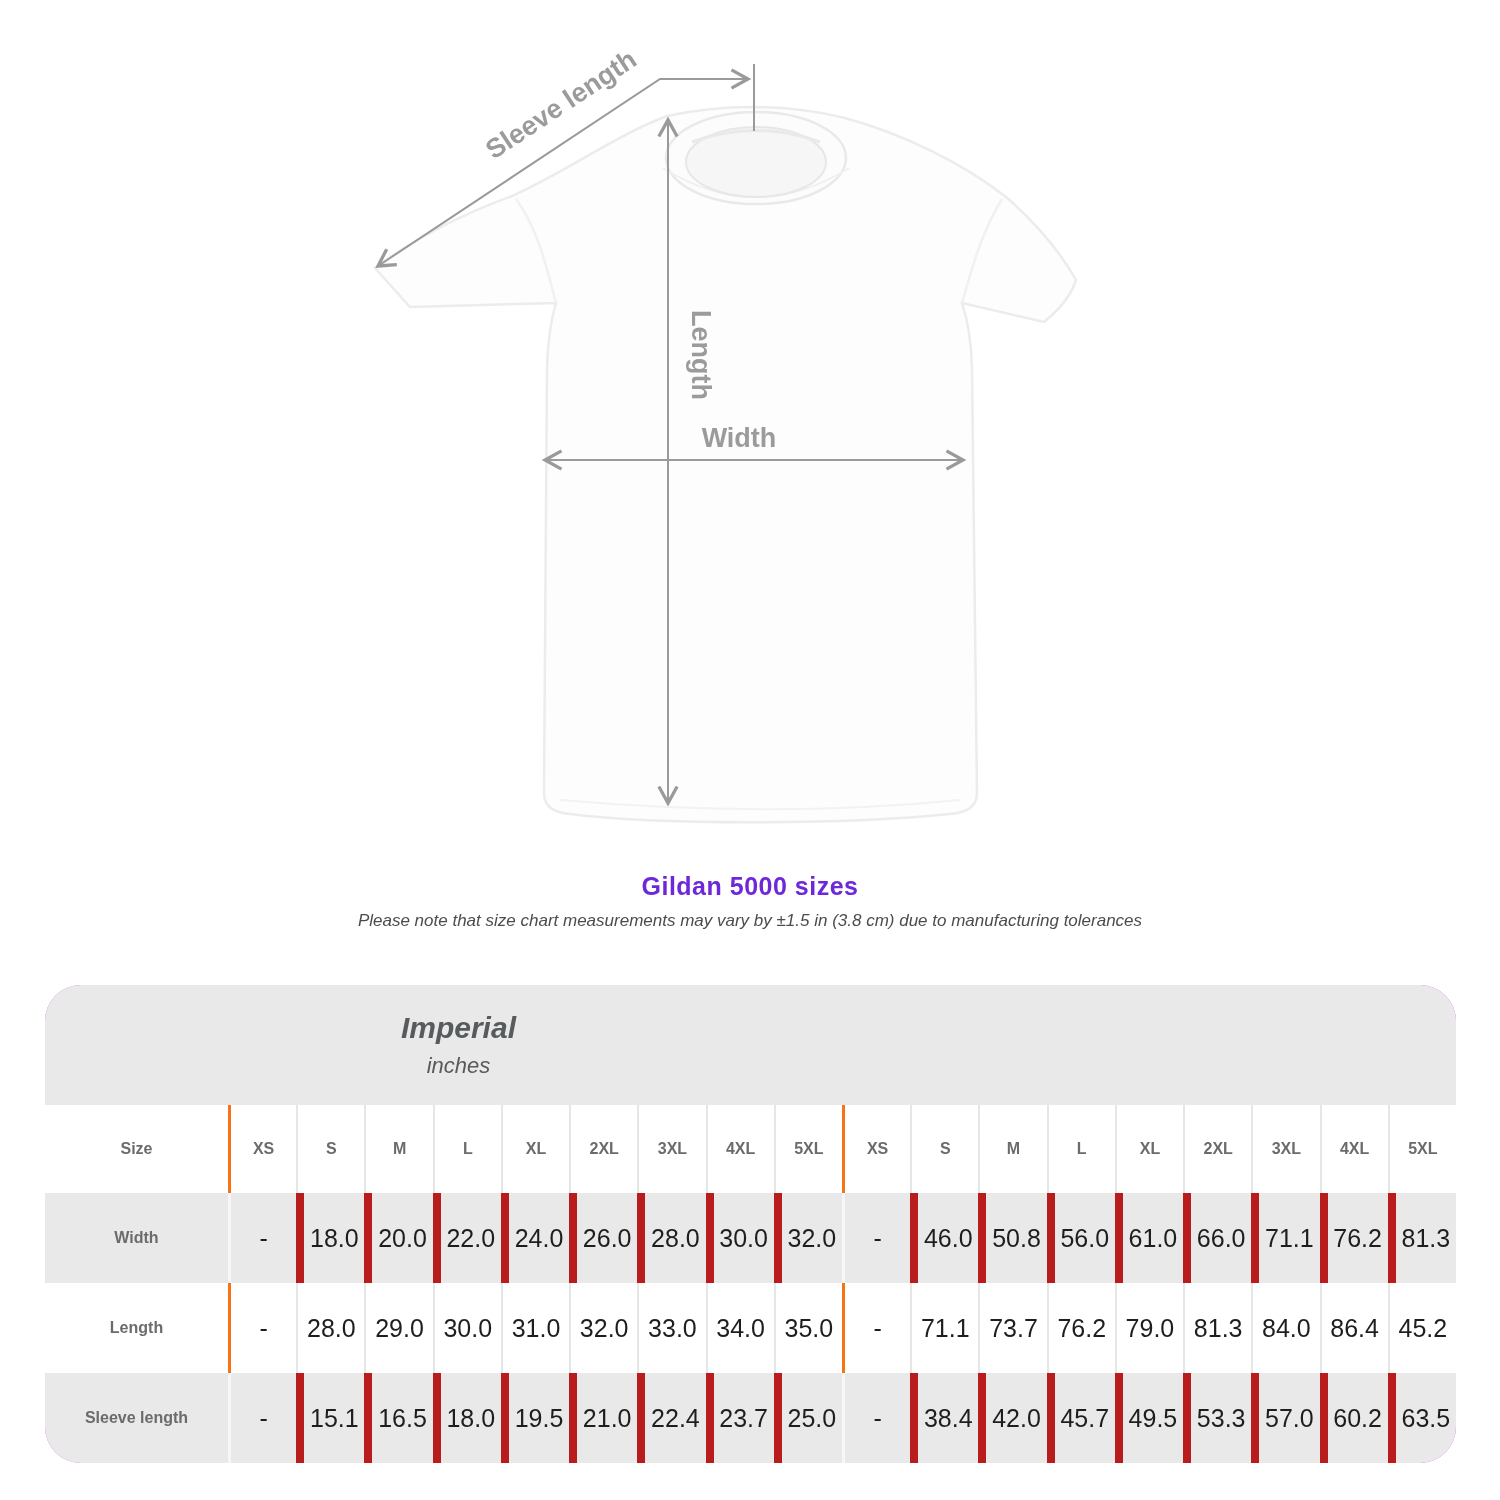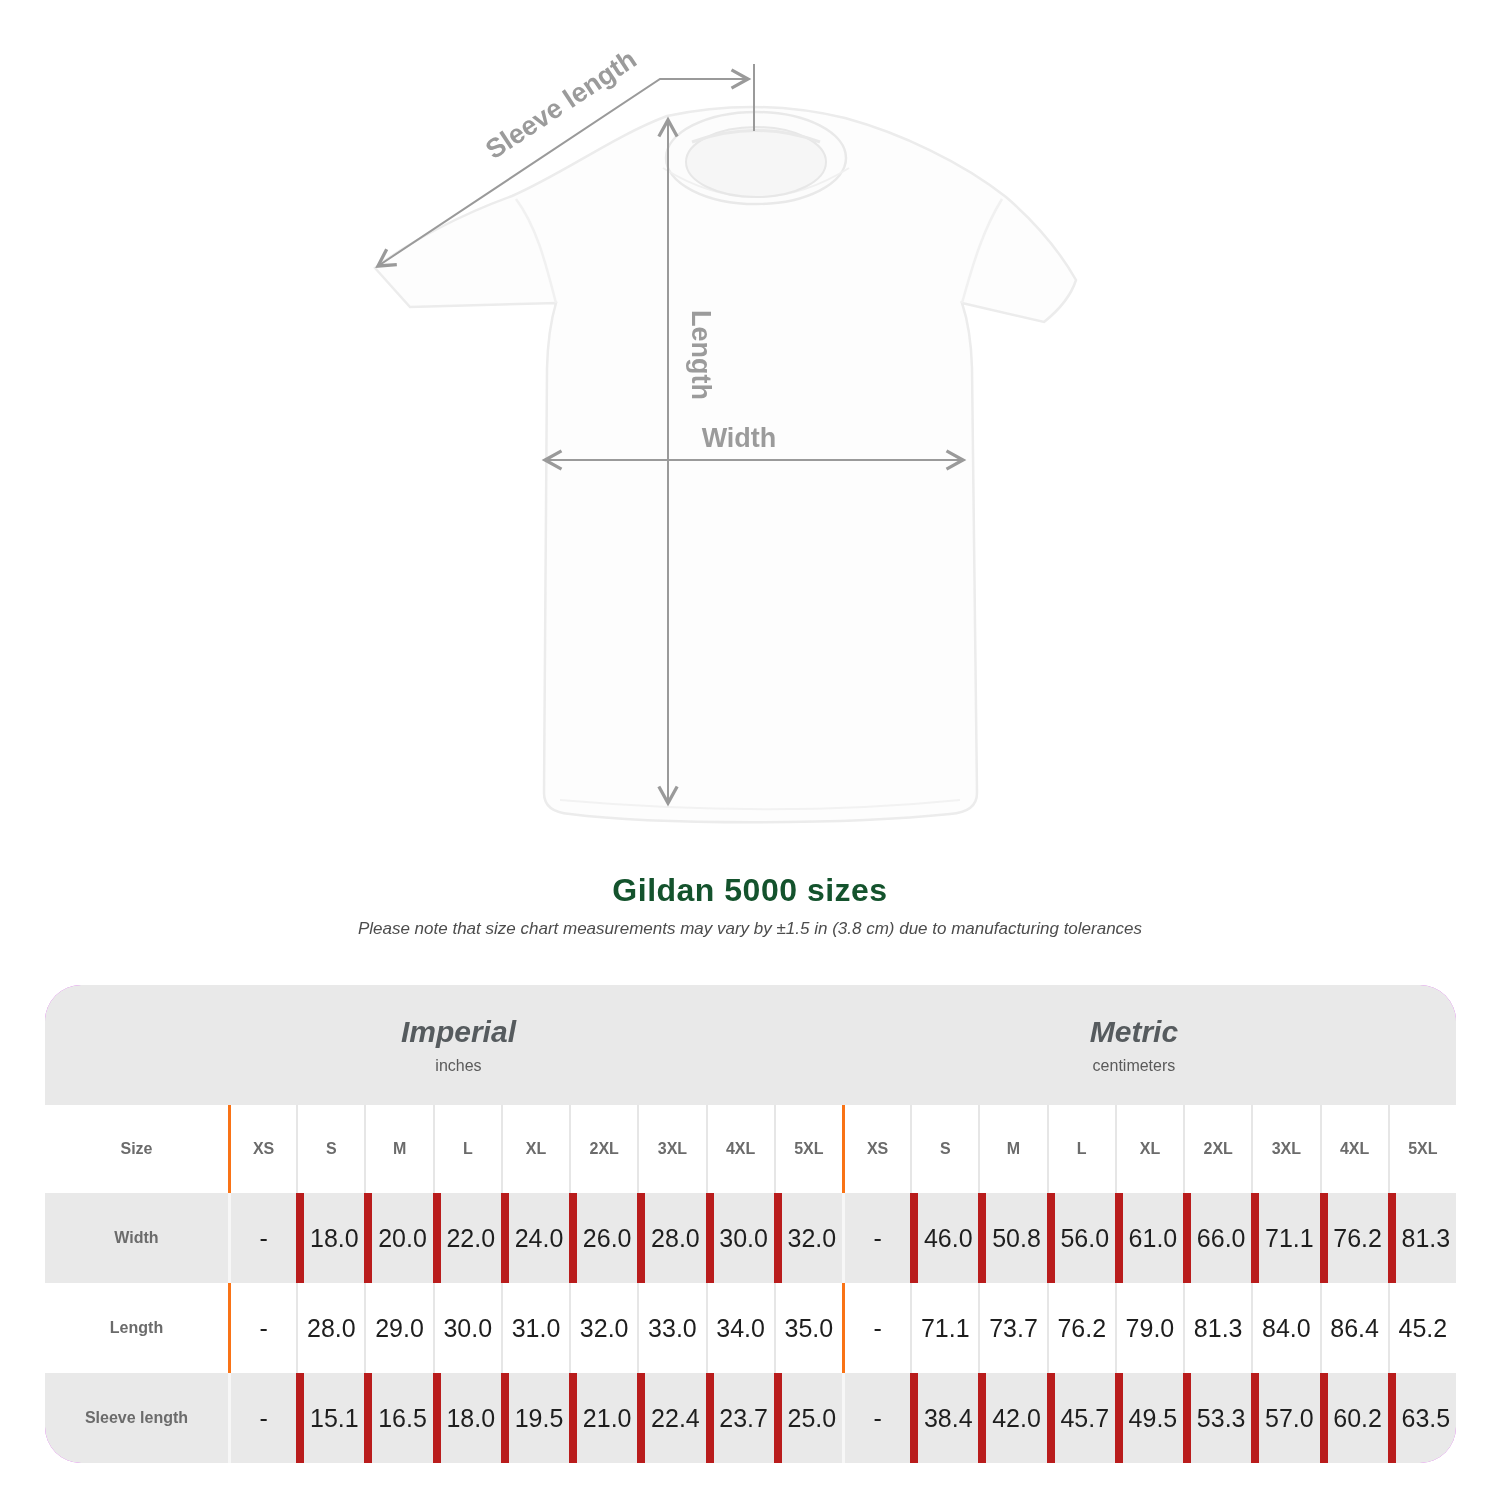--- a/index.html
+++ b/index.html
@@ -10,39 +10,39 @@
   }
   
   .diagram-svg{position:absolute;left:0;top:0;}
   .measure-label{
     font-family:"Liberation Sans", sans-serif;
     font-size:27px;font-weight:bold;fill:#9b9b9b;
   }
   
   .title-block{position:absolute;left:0;top:872px;width:1500px;text-align:center;}
   .title-block h1{
-    margin:0;font-size:32px;font-weight:bold;color:#14532d;letter-spacing:.5px;text-align:center;
+    margin:0;font-size:25px;font-weight:bold;color:#6d28d9;letter-spacing:.5px;text-align:center;
   }
   .title-block .note{
     margin-top:10px;font-size:17px;font-style:italic;color:#4c4c4c;
   }
   
   .table-card{
     position:absolute;left:45px;top:985px;width:1411px;
     border-radius:36px;overflow:hidden;background:#d946ef;
   }
   .unit-row{display:flex;height:120px;background:#e9e9e9;}
   .unit-cell{
     display:flex;flex-direction:column;justify-content:center;align-items:center;
     box-sizing:border-box;gap:8px;
   }
   .unit-imp{width:56.48%;padding-left:30px;}
   .unit-met{width:43.52%;padding-right:30px;}
   .unit-title{font-size:30px;font-weight:bold;font-style:italic;color:#565b5e;}
-  .unit-sub{font-size:16px;color:#5a5a5a;}
+  .unit-sub{font-size:22px;font-style:italic;color:#5a5a5a;}
   .trow{display:flex;}
   .r-white{background:#ffffff;}
   .r-gray{background:#e9e9e9;}
   .head-row{height:88px;}
   .data-row{height:90px;}
   .cell{
     display:flex;align-items:center;justify-content:center;
     box-sizing:border-box;
   }
   .c-size{width:12.97%;}
@@ -107,24 +107,20 @@
   <h1>Gildan 5000 sizes</h1>
   <div class="note">Please note that size chart measurements may vary by ±1.5 in (3.8 cm) due to manufacturing tolerances</div>
 </div>
 
 <section class="table-card">
   <div class="unit-row">
     <div class="unit-cell unit-imp">
       <div class="unit-title">Imperial</div>
       <div class="unit-sub">inches</div>
     </div>
-    <div class="unit-cell unit-met">
-      <div class="unit-title">Metric</div>
-      <div class="unit-sub">centimeters</div>
-    </div>
   </div>
   <div id="size-grid">
       <div class="trow r-white head-row">
         <div class="cell c-size hdr-txt">Size</div>
         <div class="cell c-val maj hdr-txt">XS</div>
         <div class="cell c-val min hdr-txt">S</div>
         <div class="cell c-val min hdr-txt">M</div>
         <div class="cell c-val min hdr-txt">L</div>
         <div class="cell c-val min hdr-txt">XL</div>
         <div class="cell c-val min hdr-txt">2XL</div>

